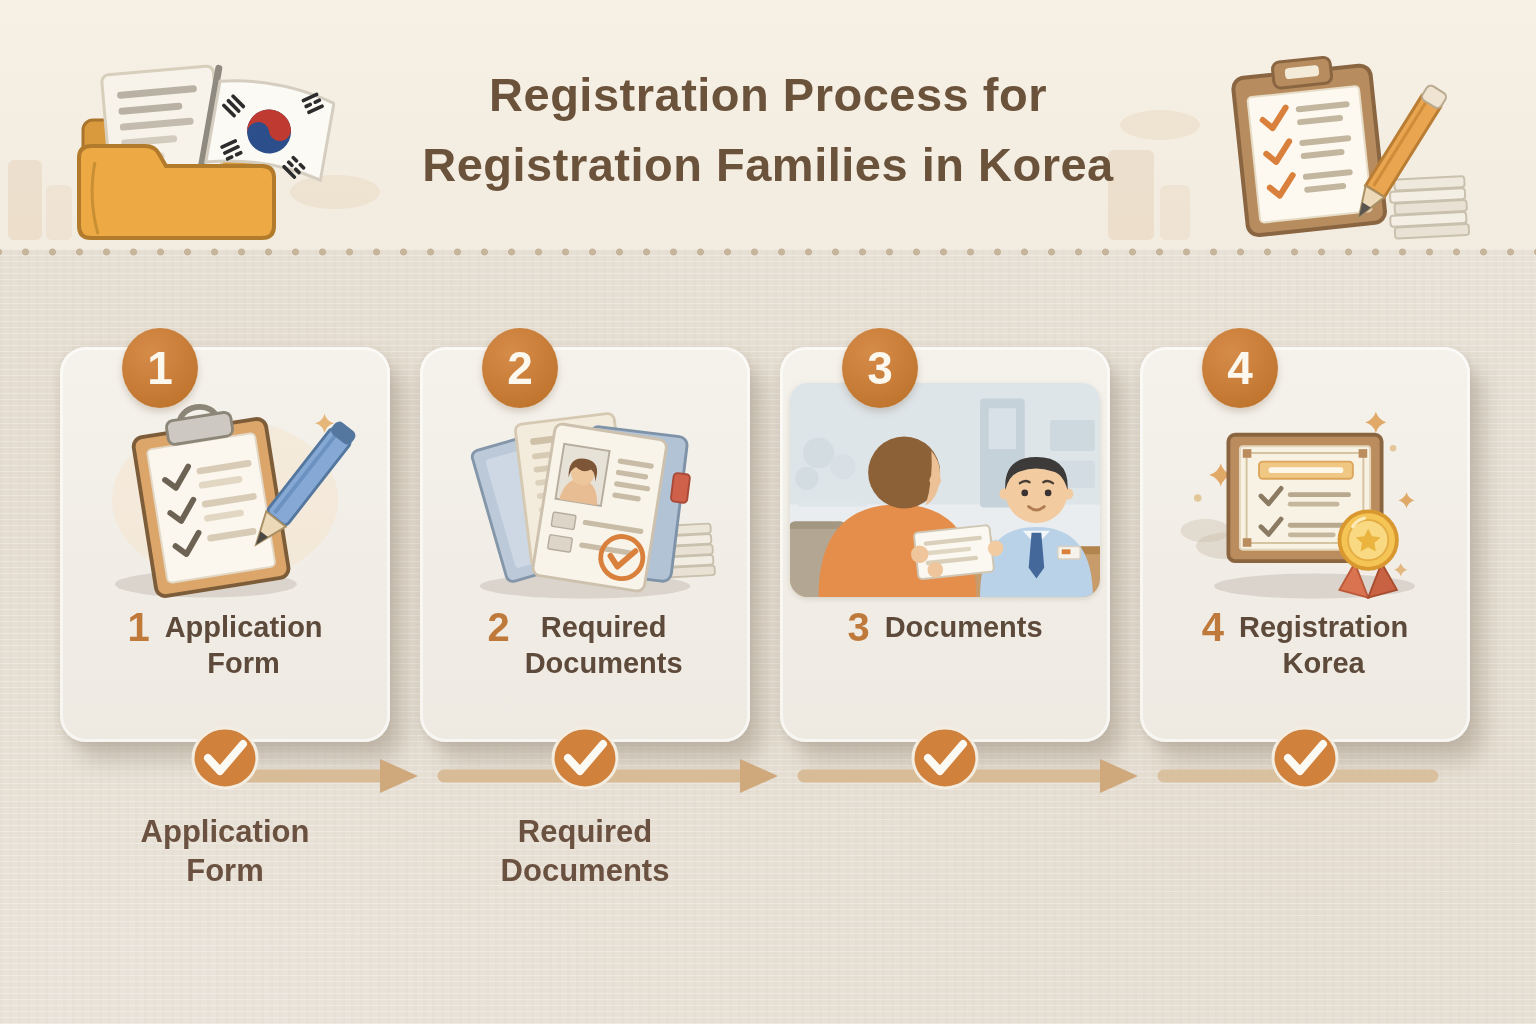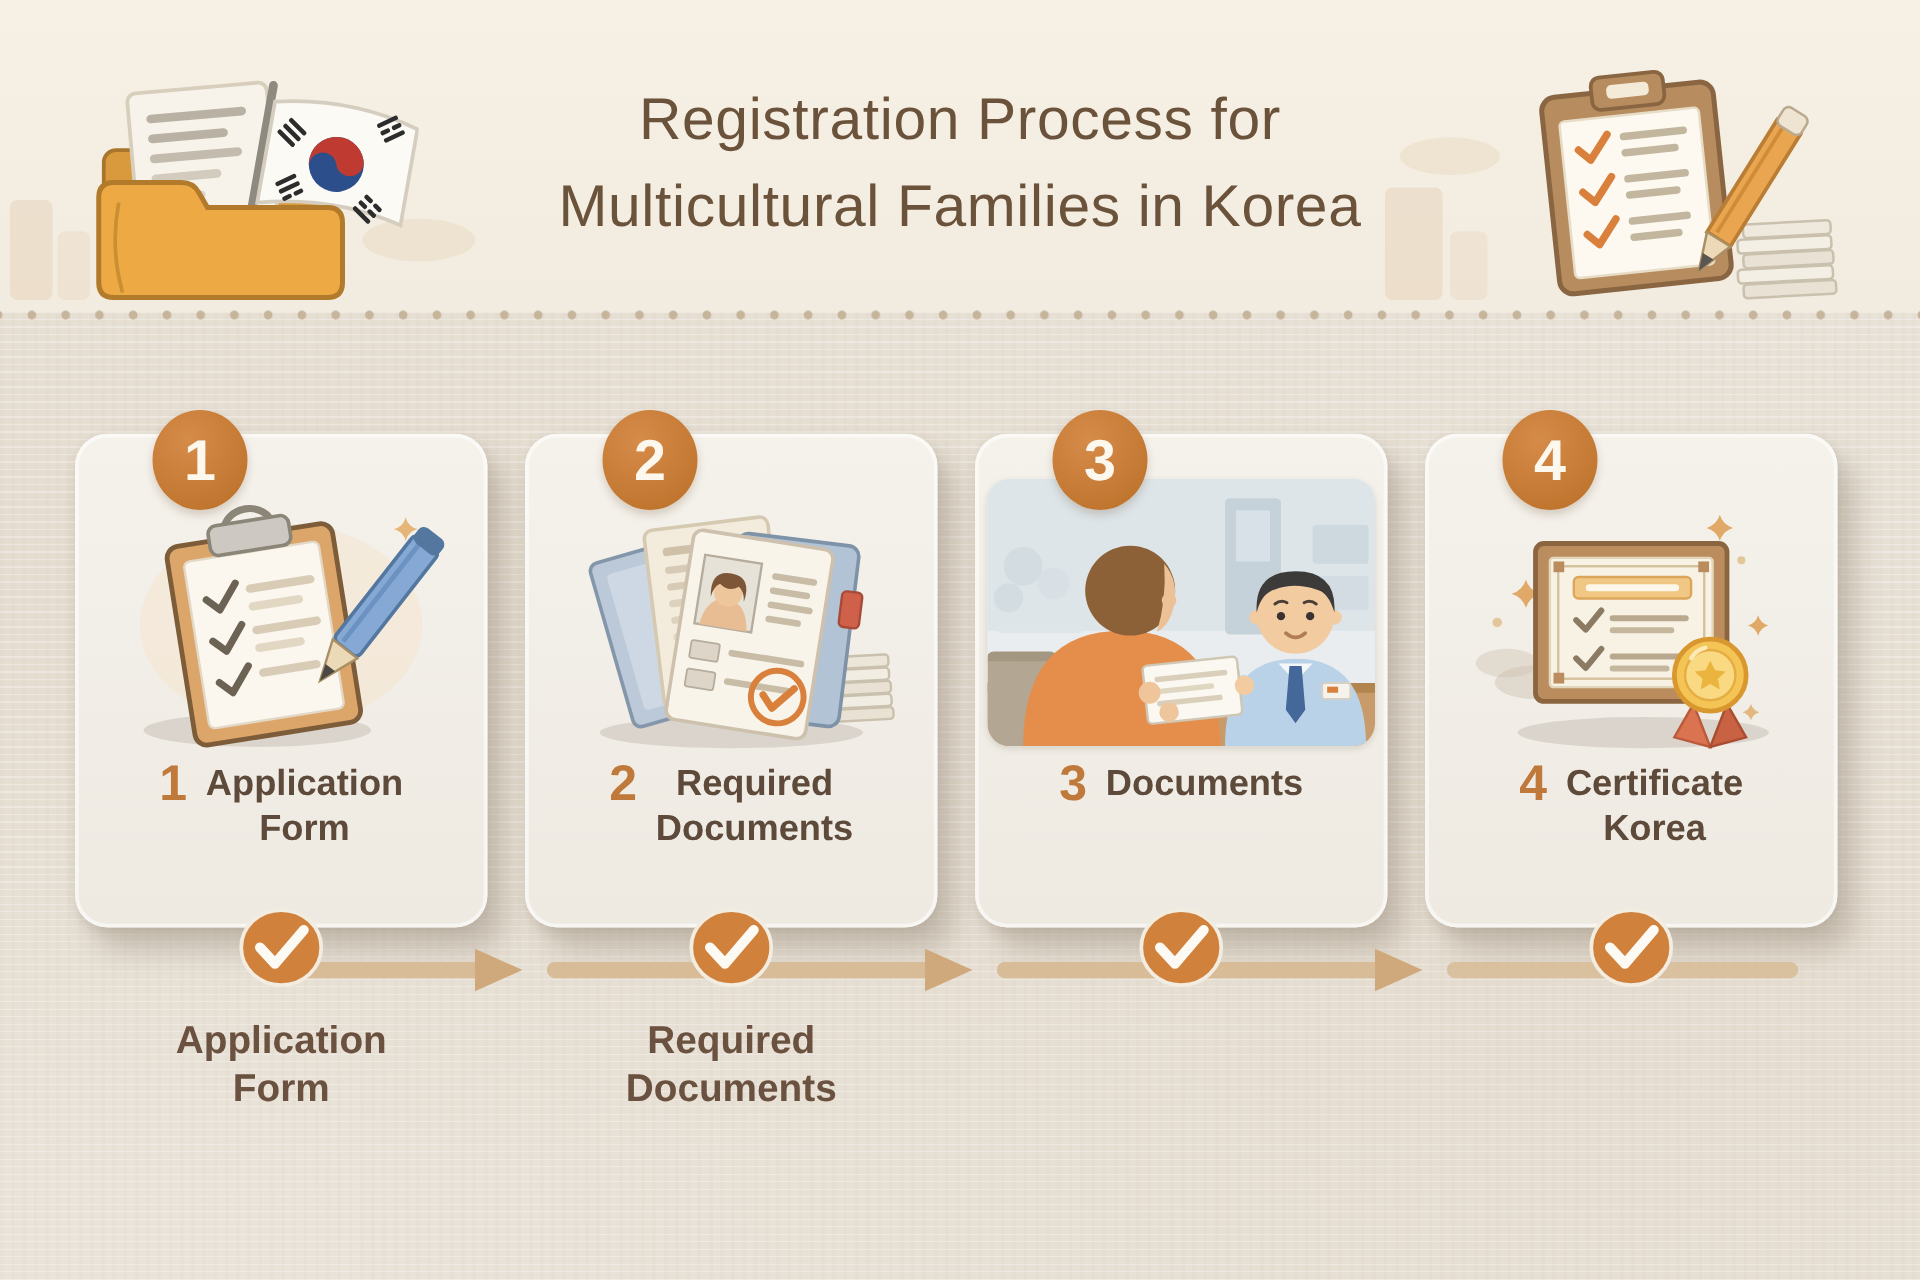--- a/index.html
+++ b/index.html
@@ -16,21 +16,21 @@
   }
 
   
   .header {
     position:absolute; top:0; left:0; width:1536px; height:250px;
     background:linear-gradient(180deg,#f7f0e5 0%,#f2ebe0 100%);
   }
   .hdr-shape { position:absolute; background:#dfc19c; opacity:.30; border-radius:6px; }
   .hdr-cloud { position:absolute; background:#e8d6bd; opacity:.45; border-radius:50%; }
   .title { position:relative; text-align:center; padding-top:60px; color:#6b523b; }
-  .title .t-line { display:block; font-size:47px; font-weight:normal; line-height:70px; letter-spacing:.5px; }
+  .title .t-line { display:block; font-size:47px; font-weight:bold; line-height:70px; letter-spacing:.5px; }
   .dots {
     position:absolute; top:246px; left:0; width:1536px; height:12px;
     background-image:radial-gradient(circle, #c7b59b 3.2px, rgba(0,0,0,0) 3.8px);
     background-size:27px 12px; background-repeat:repeat-x; background-position:12px center;
   }
   .hdr-icon { position:absolute; }
   .hdr-icon.left { left:55px; top:58px; }
   .hdr-icon.right { right:62px; top:48px; }
 
   
@@ -82,21 +82,21 @@
 <div class="header">
   <div class="hdr-shape" style="left:8px;top:160px;width:34px;height:80px;"></div>
   <div class="hdr-shape" style="left:46px;top:185px;width:26px;height:55px;opacity:.2;"></div>
   <div class="hdr-cloud" style="left:290px;top:175px;width:90px;height:34px;"></div>
   <div class="hdr-shape" style="left:1108px;top:150px;width:46px;height:90px;"></div>
   <div class="hdr-shape" style="left:1160px;top:185px;width:30px;height:55px;opacity:.2;"></div>
   <div class="hdr-cloud" style="left:1120px;top:110px;width:80px;height:30px;"></div>
 
   <div class="title">
     <span class="t-line">Registration Process for</span>
-    <span class="t-line">Multicultural Families in Korea</span>
+    <span class="t-line">Registration Families in Korea</span>
   </div>
 
   <div class="hdr-icon left">
     <svg width="280" height="188" viewBox="0 0 280 188">
       <rect x="28" y="62" width="182" height="100" rx="10" fill="#d89a3c" stroke="#a9742c" stroke-width="3"></rect>
       <g transform="rotate(-5 110 80)">
         <rect x="52" y="12" width="112" height="126" rx="7" fill="#f7f3ea" stroke="#d8cebc" stroke-width="3"></rect>
         <rect x="66" y="30" width="80" height="7" rx="3.5" fill="#b9b2a4"></rect>
         <rect x="66" y="46" width="64" height="7" rx="3.5" fill="#b9b2a4"></rect>
         <rect x="66" y="62" width="74" height="7" rx="3.5" fill="#c3bcae"></rect>
@@ -389,21 +389,21 @@
         <polygon points="220,186 236,214 206,222" fill="#c96243" stroke="#a84e30" stroke-width="2"></polygon>
         <circle cx="206" cy="162" r="30" fill="#f4c455" stroke="#d9982f" stroke-width="4"></circle>
         <circle cx="206" cy="162" r="21" fill="#f9da83" stroke="#e5ae45" stroke-width="2"></circle>
         <path d="M206,150 l4,8 9,1 -6.5,6 1.5,9 -8,-4.5 -8,4.5 1.5,-9 -6.5,-6 9,-1 z" fill="#eab43f"></path>
         <path d="M190,148 q4,-7 12,-9" stroke="#fce9b5" stroke-width="3.5" fill="none" stroke-linecap="round"></path>
       </svg>
     </div>
     <div class="card-label">
       <span class="num">4</span>
       <span class="txt">
-        <span class="ln">Certificate</span>
+        <span class="ln">Registration</span>
         <span class="ln">Korea</span>
       </span>
     </div>
   </section>
 </div>
 
 <div class="timeline">
   <svg width="1536" height="84" viewBox="0 0 1536 84">
     <g stroke-linecap="round">
       <line x1="228" y1="52" x2="380" y2="52" stroke="#d8bc97" stroke-width="13"></line>

